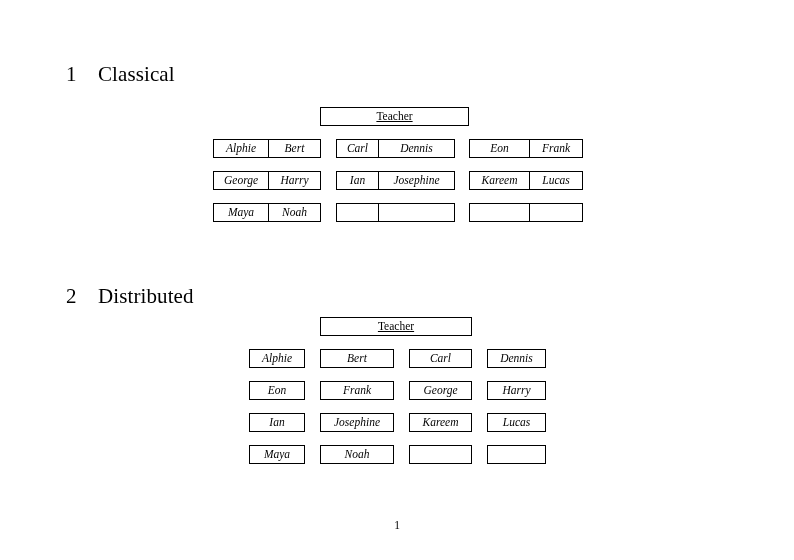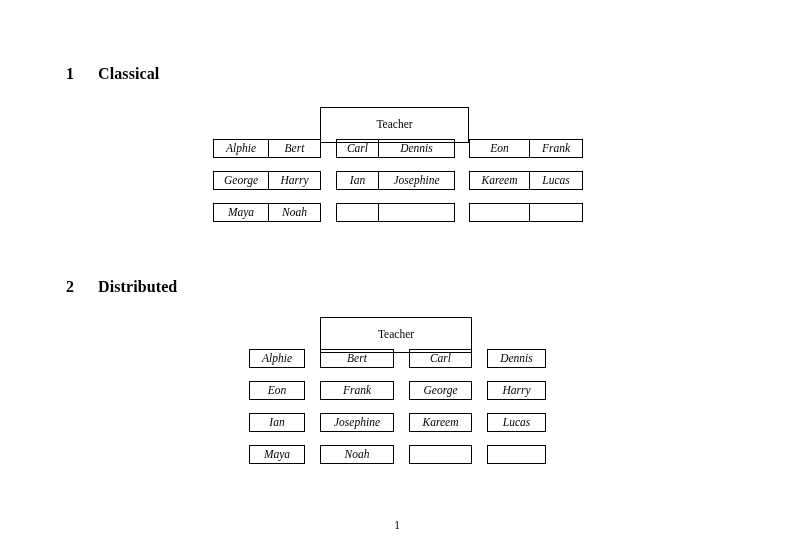--- a/index.html
+++ b/index.html
@@ -20,36 +20,36 @@
     position: absolute;
     left: 0;
     top: 0;
     width: 794px;
     height: 560px;
   }
 
   
   .section-heading {
     position: absolute;
-    font-weight: bold;
-    font-size: 16px;
+    font-weight: normal;
+    font-size: 21px;
     line-height: 20px;
     white-space: nowrap;
     letter-spacing: 0.1px;
   }
   .section-heading .sec-num {
     display: inline-block;
     width: 32px;
   }
   .section-heading .sec-title {
     display: inline-block;
   }
 
   #heading-classical { left: 66px; top: 64px; }
-  #heading-distributed { left: 66px; top: 277px; }
+  #heading-distributed { left: 66px; top: 286px; }
   .tbl {
     border: 1px solid #000000;
     display: flex;
     box-sizing: border-box;
     height: 19px;
   }
   .cell {
     box-sizing: border-box;
     display: flex;
     align-items: center;
@@ -63,27 +63,28 @@
   }
   .cell + .cell {
     border-left: 1px solid #000000;
   }
 
   
   .teacher-box {
     position: absolute;
     box-sizing: border-box;
     border: 1px solid #000000;
-    height: 36px;
+    height: 19px;
     display: flex;
     align-items: center;
     justify-content: center;
     font-size: 11.5px;
     line-height: 11.5px;
     white-space: nowrap;
+    text-decoration: underline;
   }
   #teacher-classical {
     left: 320px; top: 107px; width: 149px;
   }
   #teacher-distributed {
     left: 320px; top: 317px; width: 152px;
   }
 
   
   .classical-group {

